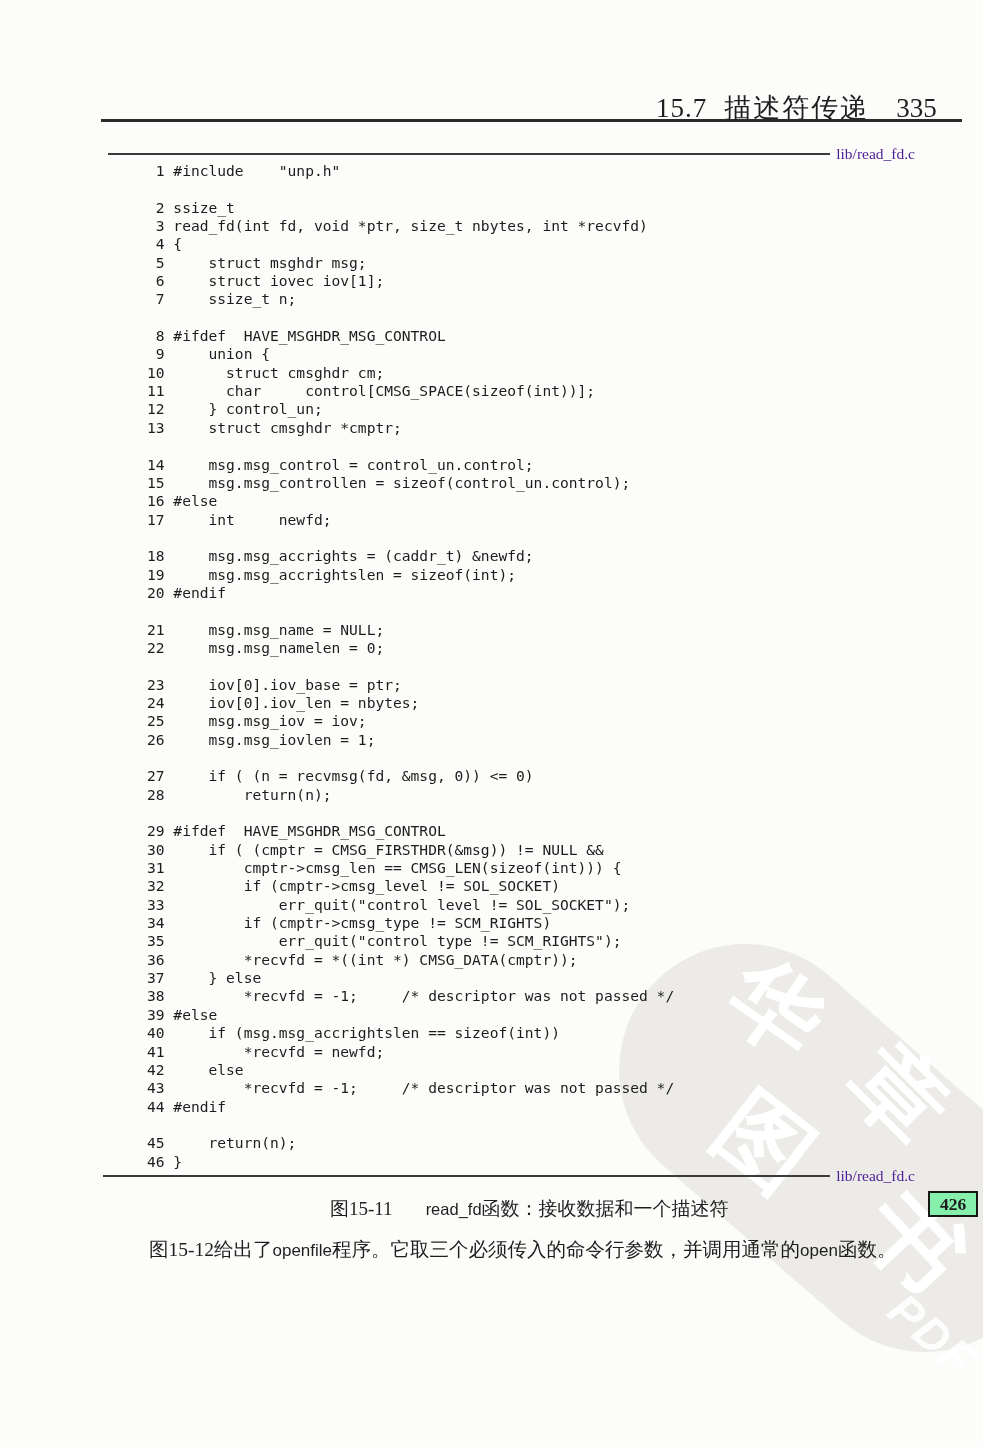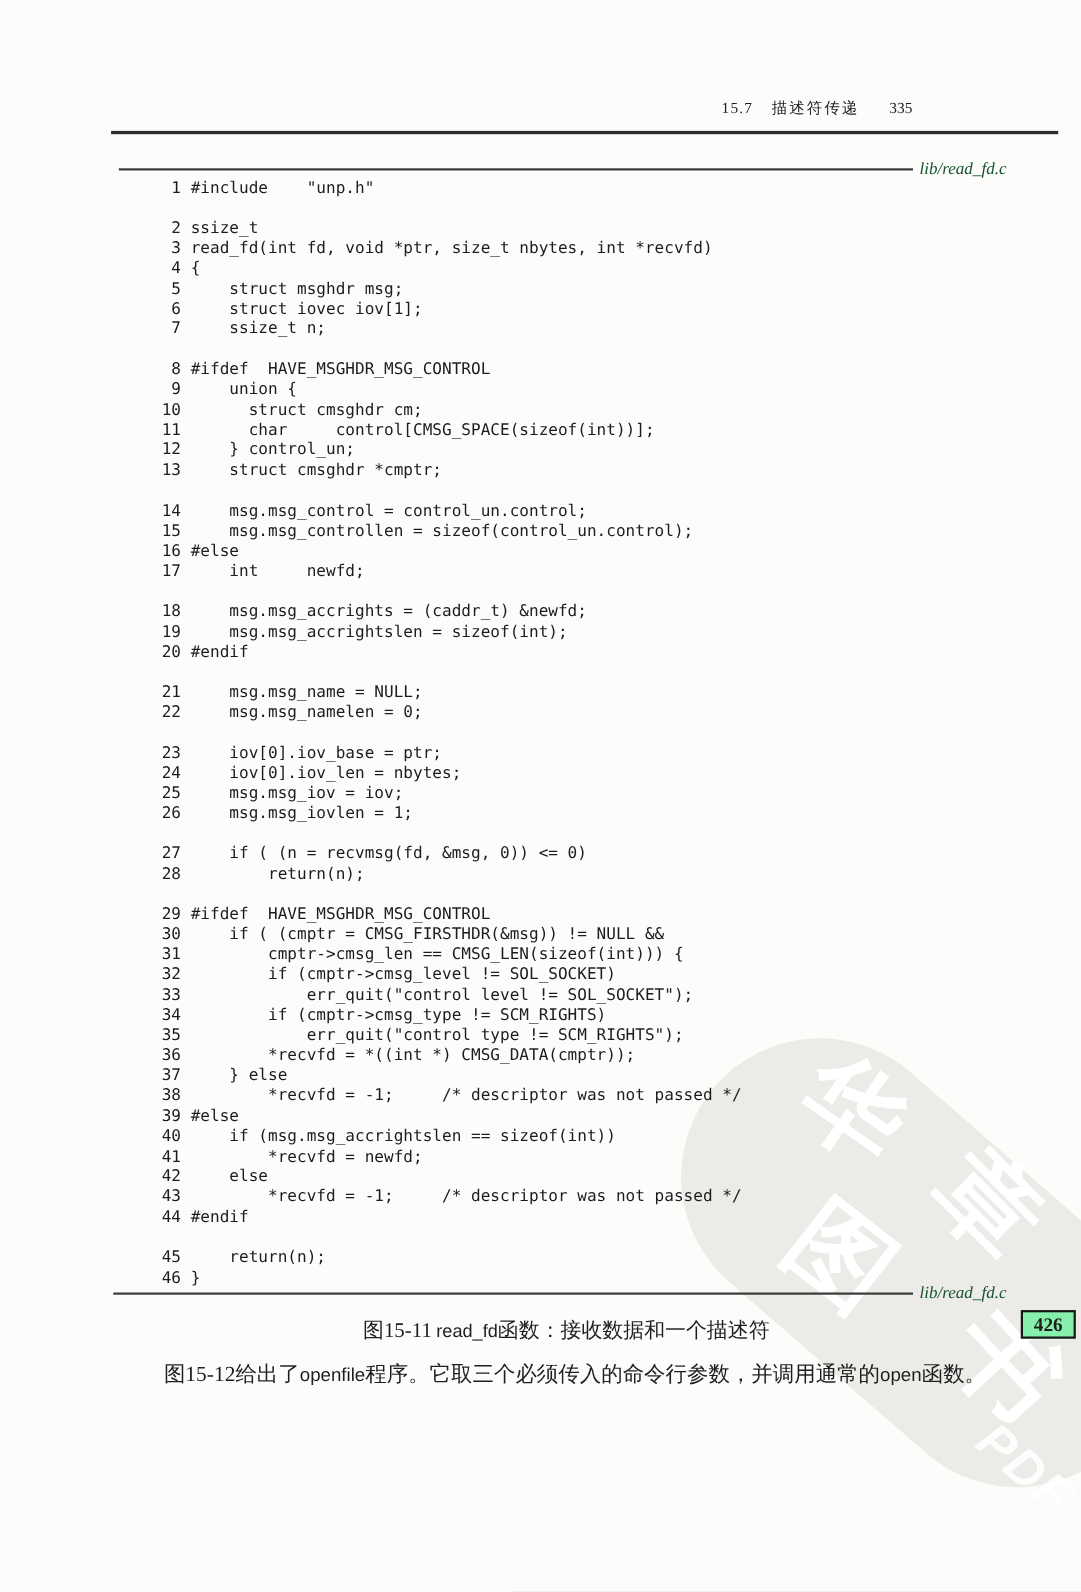--- a/index.html
+++ b/index.html
@@ -37,57 +37,57 @@
   .wm-pdf{
     position:absolute;left:392px;top:176px;
     font-size:46px;font-style:italic;font-weight:bold;
     color:rgba(255,255,255,0.9);
     font-family:"Liberation Sans", sans-serif;
     letter-spacing:2px;
   }
   
   .header{
     position:absolute;top:90px;left:656px;
-    font-size:14px;white-space:nowrap;z-index:2;
+    font-size:27px;white-space:nowrap;z-index:2;
   }
   .header .sec-no{letter-spacing:1px;margin-right:17px;}
   .header .sec-title{margin-right:27px;letter-spacing:2px;}
   .rule-top{
     position:absolute;top:119px;left:101px;width:861px;height:3px;
     background:#2b2b2b;z-index:2;
   }
   
   .src-rule{
     position:absolute;left:108px;width:807px;height:20px;
     display:flex;align-items:center;z-index:2;
   }
   .src-rule .hline{flex:1;height:2px;background:#3a3a3a;}
   .src-rule .src-label{
     margin-left:6px;
-    font-style:italic;font-size:15.5px;color:#14532d;
+    font-size:15.5px;color:#4c1d95;
     font-family:"Liberation Serif", serif;
     white-space:nowrap;
   }
   .src-rule-top{top:144px;}
   .src-rule-bottom{top:1166px;left:103px;width:812px;}
   
   .code{
     position:absolute;top:162px;left:147px;margin:0;
     font-family:"DejaVu Sans Mono","Liberation Mono",monospace;
     font-size:14.6px;line-height:18.35px;
     color:#1c1c1c;
     z-index:2;
     white-space:pre;
   }
   
   .caption{
     position:absolute;top:1196px;left:330px;
     font-size:19px;white-space:nowrap;z-index:2;
   }
-  .caption .fig-label{margin-right:4px;}
+  .caption .fig-label{margin-right:33px;}
   .mono{
     font-family:Liberation Sans, sans-serif;
     font-size:16.5px;
   }
   .pagebox{
     position:absolute;top:1191px;left:928px;
     width:46px;height:22px;
     border:2.5px solid #161616;
     background:#86efac;
     font-size:17.5px;font-weight:bold;

